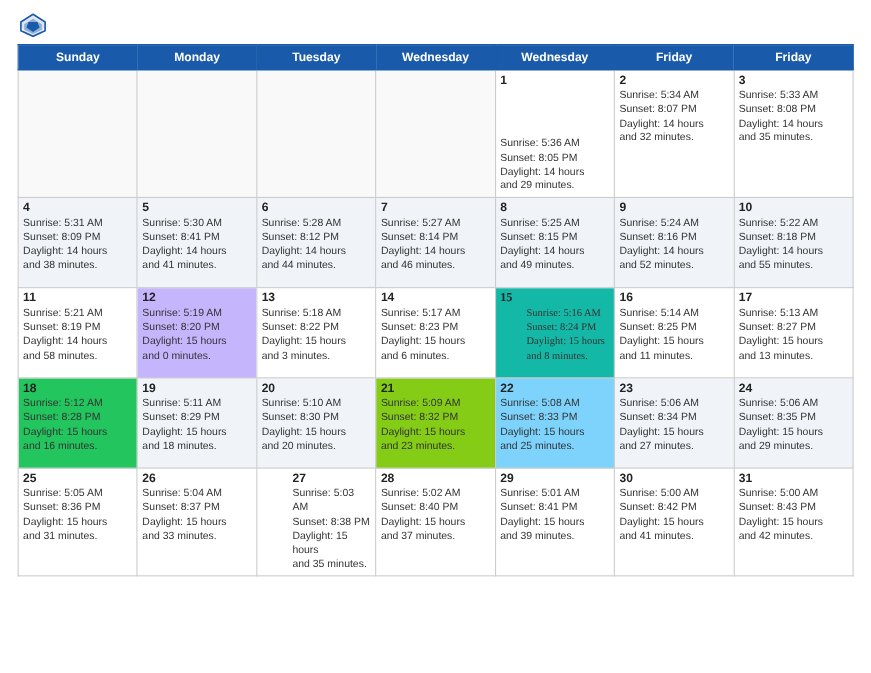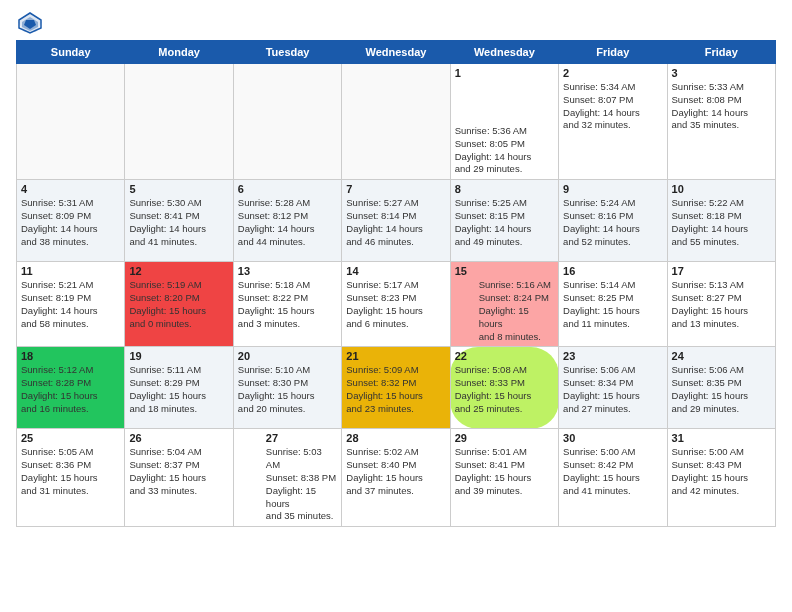--- a/index.html
+++ b/index.html
@@ -202,42 +202,42 @@
           </td>
         </tr>
         <tr>
           <td style="background: rgb(255, 255, 255);">
             <span class="day-number">11</span>
             <div class="day-info" style="white-space: pre-line;">Sunrise: 5:21 AM
 Sunset: 8:19 PM
 Daylight: 14 hours
 and 58 minutes.</div>
           </td>
-          <td style="background: #ef4444;">
+          <td style="background: #c4b5fd;">
             <span class="day-number">12</span>
             <div class="day-info" style="white-space: pre-line;">Sunrise: 5:19 AM
 Sunset: 8:20 PM
 Daylight: 15 hours
 and 0 minutes.</div>
           </td>
           <td style="background: rgb(255, 255, 255);">
             <span class="day-number">13</span>
             <div class="day-info" style="white-space: pre-line;">Sunrise: 5:18 AM
 Sunset: 8:22 PM
 Daylight: 15 hours
 and 3 minutes.</div>
           </td>
           <td style="background: rgb(255, 255, 255);">
             <span class="day-number">14</span>
             <div class="day-info" style="white-space: pre-line;">Sunrise: 5:17 AM
 Sunset: 8:23 PM
 Daylight: 15 hours
 and 6 minutes.</div>
           </td>
-          <td style="background: #fca5a5;">
+          <td style="background: #14b8a6; font-family: Liberation Serif, serif;">
             <span class="day-number">15</span>
             <div class="day-info" style="white-space: pre-line; margin-left: 24px;">Sunrise: 5:16 AM
 Sunset: 8:24 PM
 Daylight: 15 hours
 and 8 minutes.</div>
           </td>
           <td style="background: rgb(255, 255, 255);">
             <span class="day-number">16</span>
             <div class="day-info" style="white-space: pre-line;">Sunrise: 5:14 AM
 Sunset: 8:25 PM
@@ -267,28 +267,28 @@
 Daylight: 15 hours
 and 18 minutes.</div>
           </td>
           <td style="background: rgb(240, 244, 248);">
             <span class="day-number">20</span>
             <div class="day-info" style="white-space: pre-line;">Sunrise: 5:10 AM
 Sunset: 8:30 PM
 Daylight: 15 hours
 and 20 minutes.</div>
           </td>
-          <td style="background: #eab308;">
+          <td style="background: #84cc16;">
             <span class="day-number">21</span>
             <div class="day-info" style="white-space: pre-line;">Sunrise: 5:09 AM
 Sunset: 8:32 PM
 Daylight: 15 hours
 and 23 minutes.</div>
           </td>
-          <td style="background: #bef264; border-radius: 28px;">
+          <td style="background: #7dd3fc;">
             <span class="day-number">22</span>
             <div class="day-info" style="white-space: pre-line;">Sunrise: 5:08 AM
 Sunset: 8:33 PM
 Daylight: 15 hours
 and 25 minutes.</div>
           </td>
           <td style="background: rgb(240, 244, 248);">
             <span class="day-number">23</span>
             <div class="day-info" style="white-space: pre-line;">Sunrise: 5:06 AM
 Sunset: 8:34 PM

